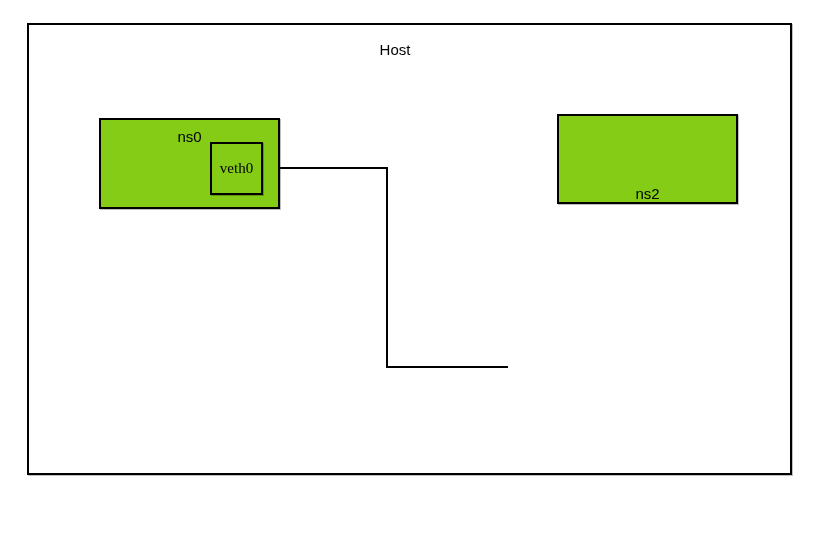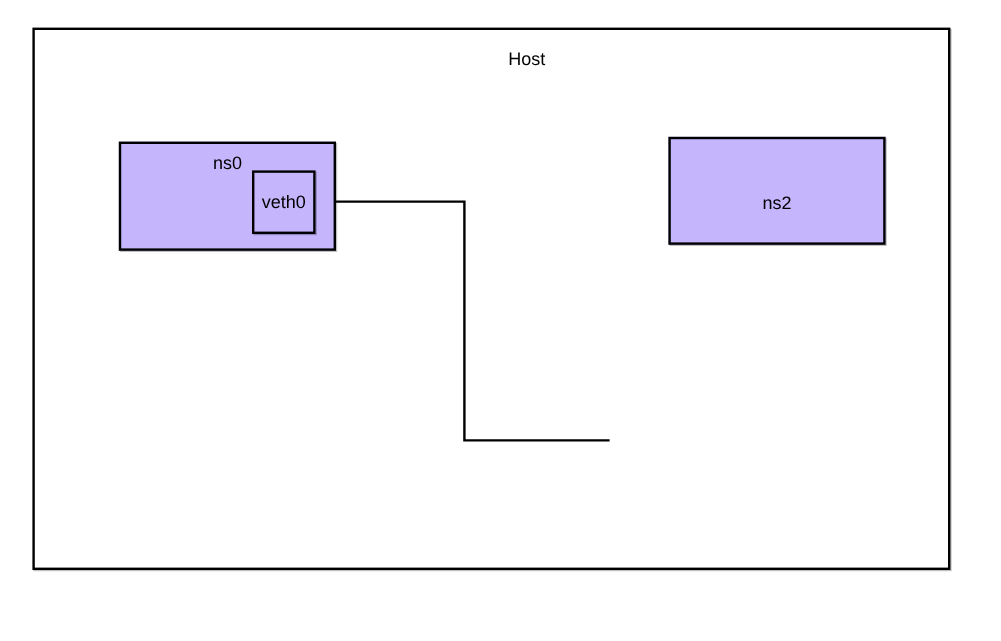--- a/index.html
+++ b/index.html
@@ -12,72 +12,72 @@
     width: 834px;
     height: 534px;
     background: #ffffff;
     font-family: "Liberation Sans", sans-serif;
     font-size: 15px;
     color: #000000;
     overflow: hidden;
   }
   .box {
     position: absolute;
-    background: #c4b5fd;
+    background: #84cc16;
     border: 2px solid #000000;
     box-sizing: border-box;
     box-shadow: 1px 1px 0 rgba(0,0,0,0.25);
     z-index: 2;
   }
   .box-host {
     left: 27px;
     top: 23px;
     width: 765px;
     height: 452px;
     background: transparent;
     z-index: 1;
   }
   .host-label {
     position: absolute;
     left: 395px;
     top: 41px;
     transform: translateX(-50%);
     white-space: nowrap;
     z-index: 3;
-    margin-left: 44px;
   }
   .box-ns0 {
     left: 99px;
     top: 118px;
     width: 181px;
     height: 91px;
     display: flex;
     justify-content: center;
     align-items: flex-start;
     padding-top: 8px;
   }
   .box-ns2 {
     left: 557px;
     top: 114px;
     width: 181px;
     height: 90px;
     display: flex;
     justify-content: center;
-    align-items: center;
+    align-items: flex-end;
     padding-top: 20px;
   }
   .box-veth0 {
     left: 210px;
     top: 142px;
     width: 53px;
     height: 53px;
     display: flex;
     justify-content: center;
     align-items: center;
     z-index: 3;
+    font-family: Liberation Serif, serif;
   }
   .box-veth1 {
     left: 508px;
     top: 341px;
     width: 54px;
     height: 53px;
     display: flex;
     justify-content: center;
     align-items: center;
     z-index: 3;

